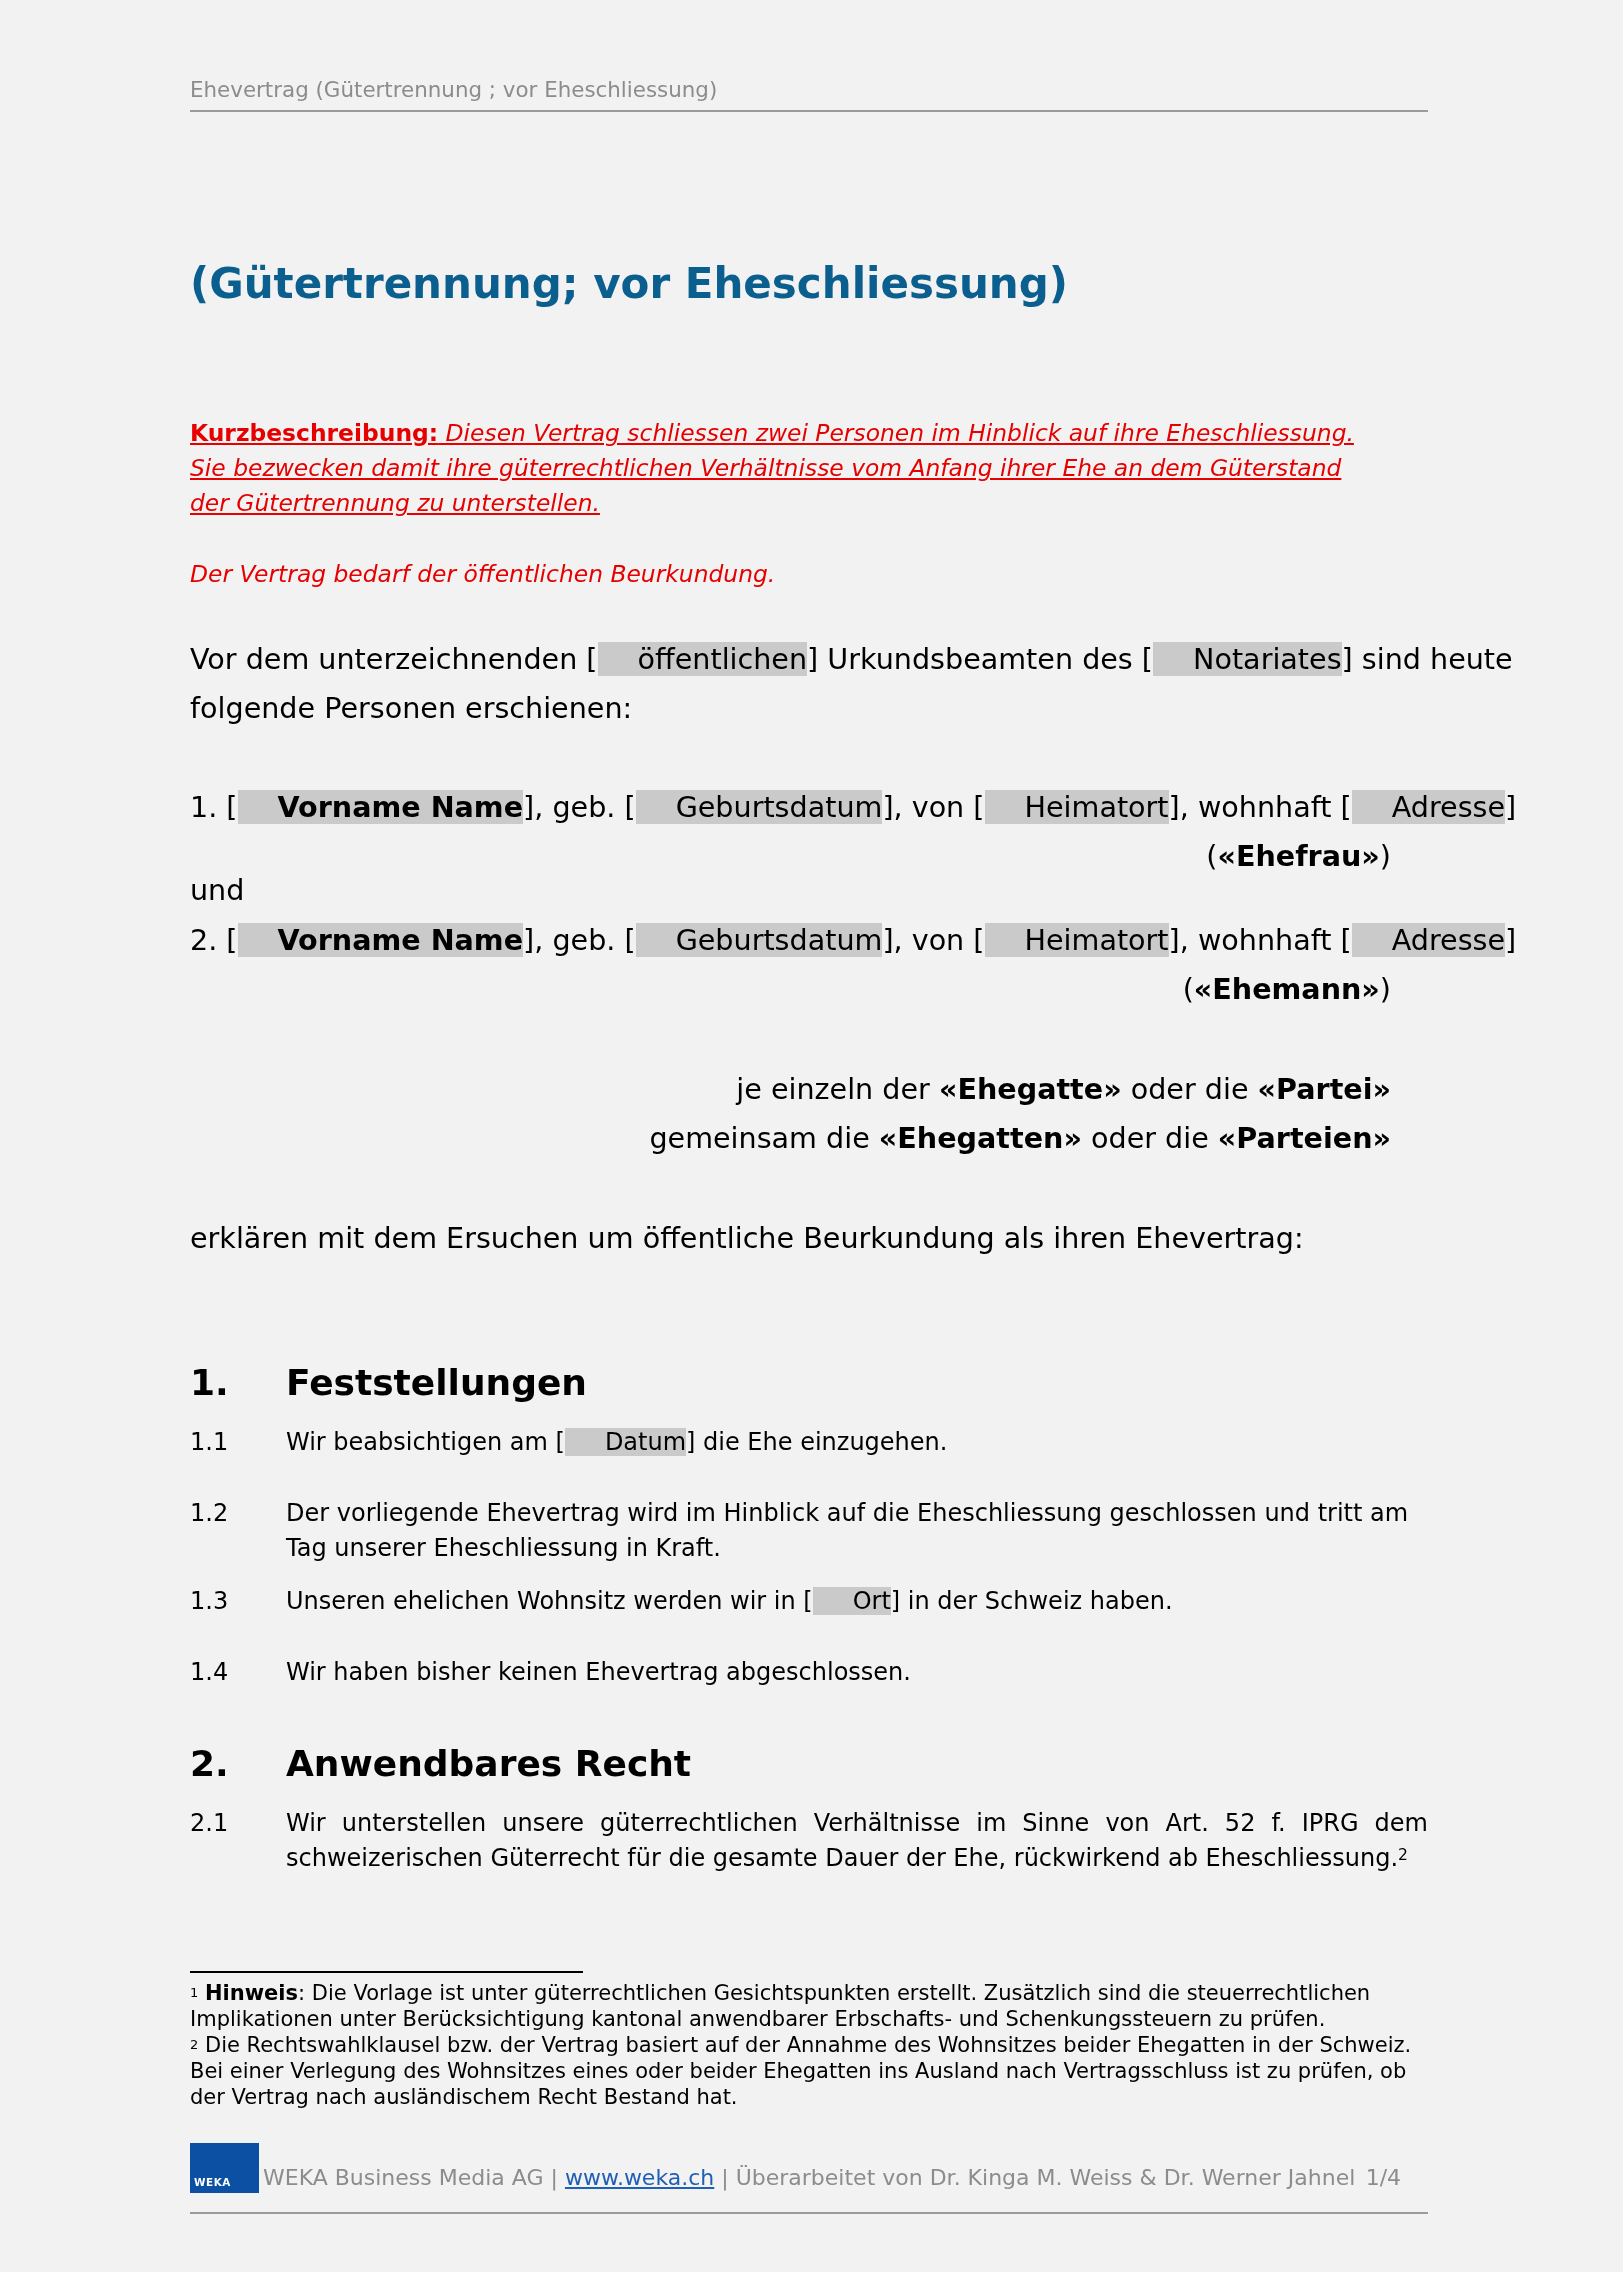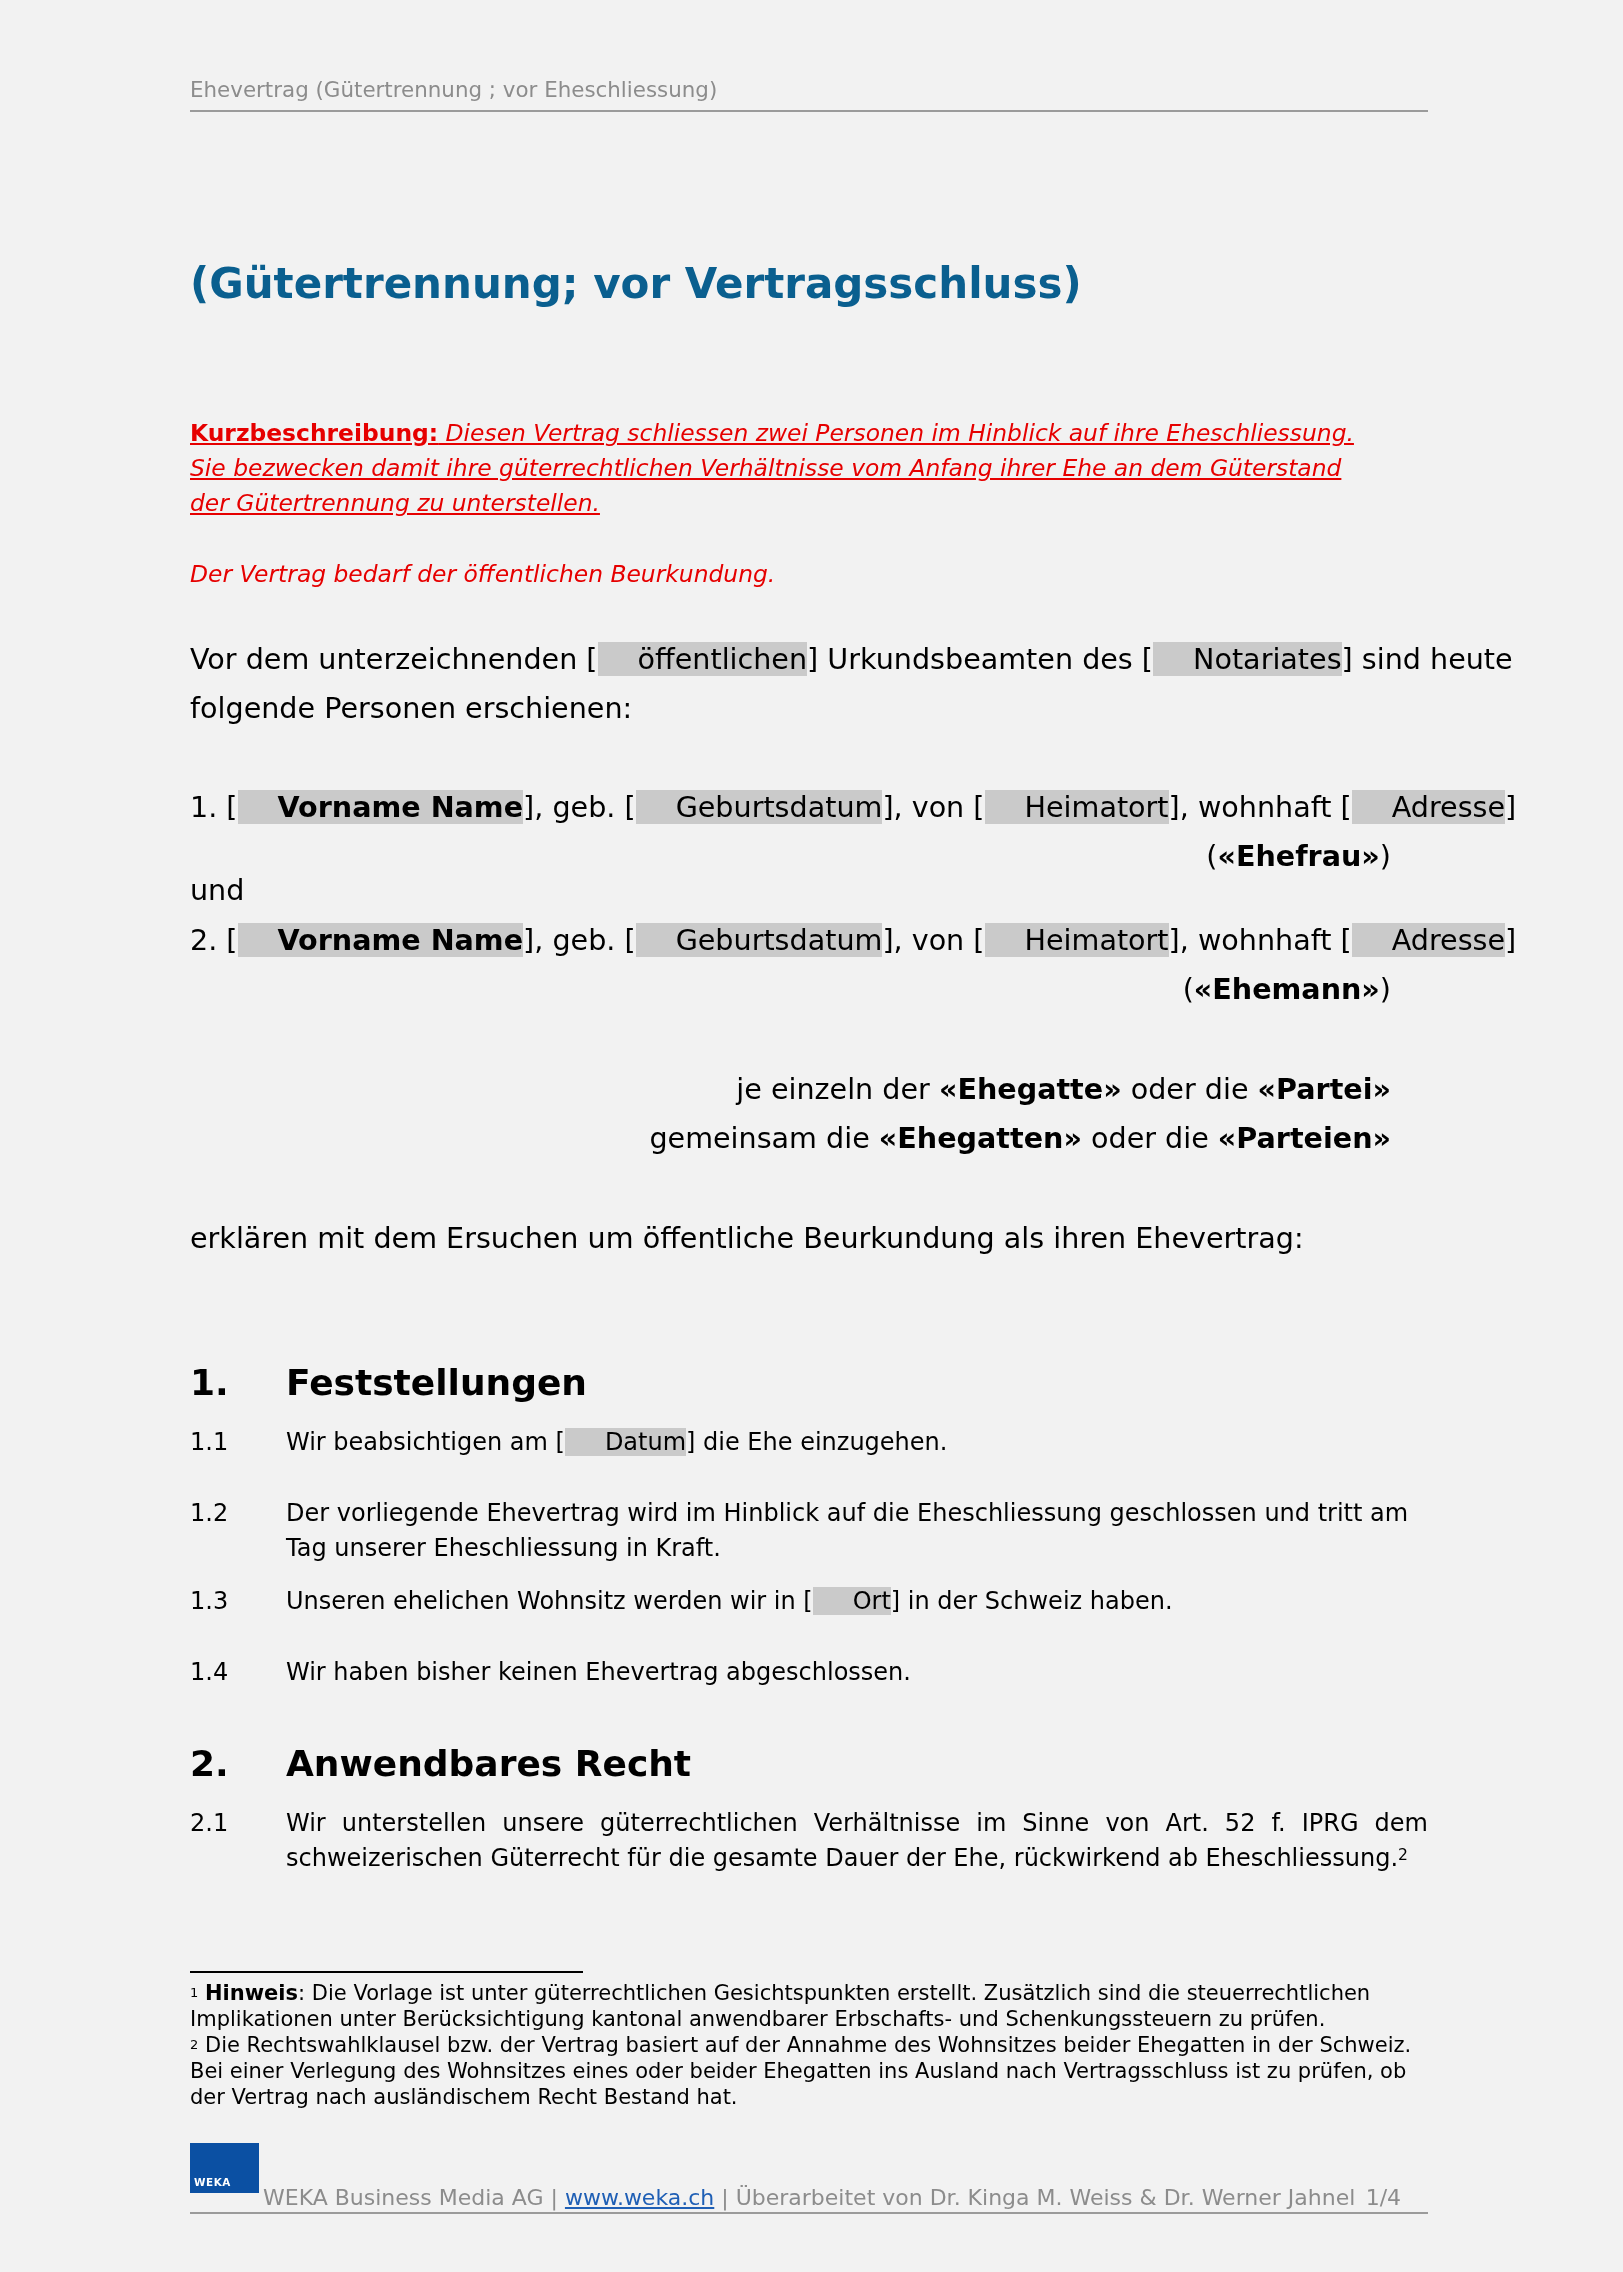--- a/index.html
+++ b/index.html
@@ -21,34 +21,34 @@
   .right { text-align:right; }
   .h1 { font-size:36px; font-weight:bold; white-space:nowrap; }
   .h1 .num { display:inline-block; width:96px; }
   .clause { left:190px; width:1238px; font-size:24px; line-height:35px; }
   .clause .num { position:absolute; left:0; top:0; }
   .clause .txt { margin-left:96px; }
   .justify { text-align:justify; text-align-last:justify; }
   .fn-line { left:190px; top:1971px; width:393px; height:1.9px; background:#000; }
   .footnotes { left:190px; top:1980px; width:1253px; font-size:21px; line-height:26px; }
   .footnotes sup { font-size:13px; vertical-align:top; }
-  .footer { left:263px; top:2165px; font-size:22px; color:#8c8c8c; white-space:nowrap;margin-top:20px; }
+  .footer { left:263px; top:2165px; font-size:22px; color:#8c8c8c; white-space:nowrap; }
   .footer a { color:#1f5fb5; text-decoration:underline; }
   .logo { left:190px; top:2143px; width:69px; height:50px; background:#0b50a3; }
   .logo span { position:absolute; left:3.9px; bottom:5.2px; font-size:10.4px; font-weight:bold; color:#fff; letter-spacing:0.6px; }
   sup.fn { font-size:15.6px; vertical-align:top; position:relative; top:-2.6px; }
 </style>
 </head>
 <body>
 
 <div class="abs page-header">Ehevertrag (Gütertrennung ; vor Eheschliessung)</div>
 <div class="hr" style="left:190px; top:110px; width:1238px;"></div>
 
 <div class="abs title">
-  <div>(Gütertrennung; vor Vertragsschluss)</div>
+  <div>(Gütertrennung; vor Eheschliessung)</div>
 </div>
 
 <div class="abs red" style="left:190px; top:416px; width:1247px;text-decoration:underline;">
   <div style="white-space:nowrap;"><span class="lbl">Kurzbeschreibung:</span><span class="it"> Diesen Vertrag schliessen zwei Personen im Hinblick auf ihre Eheschliessung.</span></div>
   <div class="it" style="white-space:nowrap;">Sie bezwecken damit ihre güterrechtlichen Verhältnisse vom Anfang ihrer Ehe an dem Güterstand</div>
   <div class="it">der Gütertrennung zu unterstellen.</div>
 </div>
 <div class="abs red" style="left:190px; top:557px;">
   <span class="it">Der Vertrag bedarf der öffentlichen Beurkundung.</span>
 </div>

